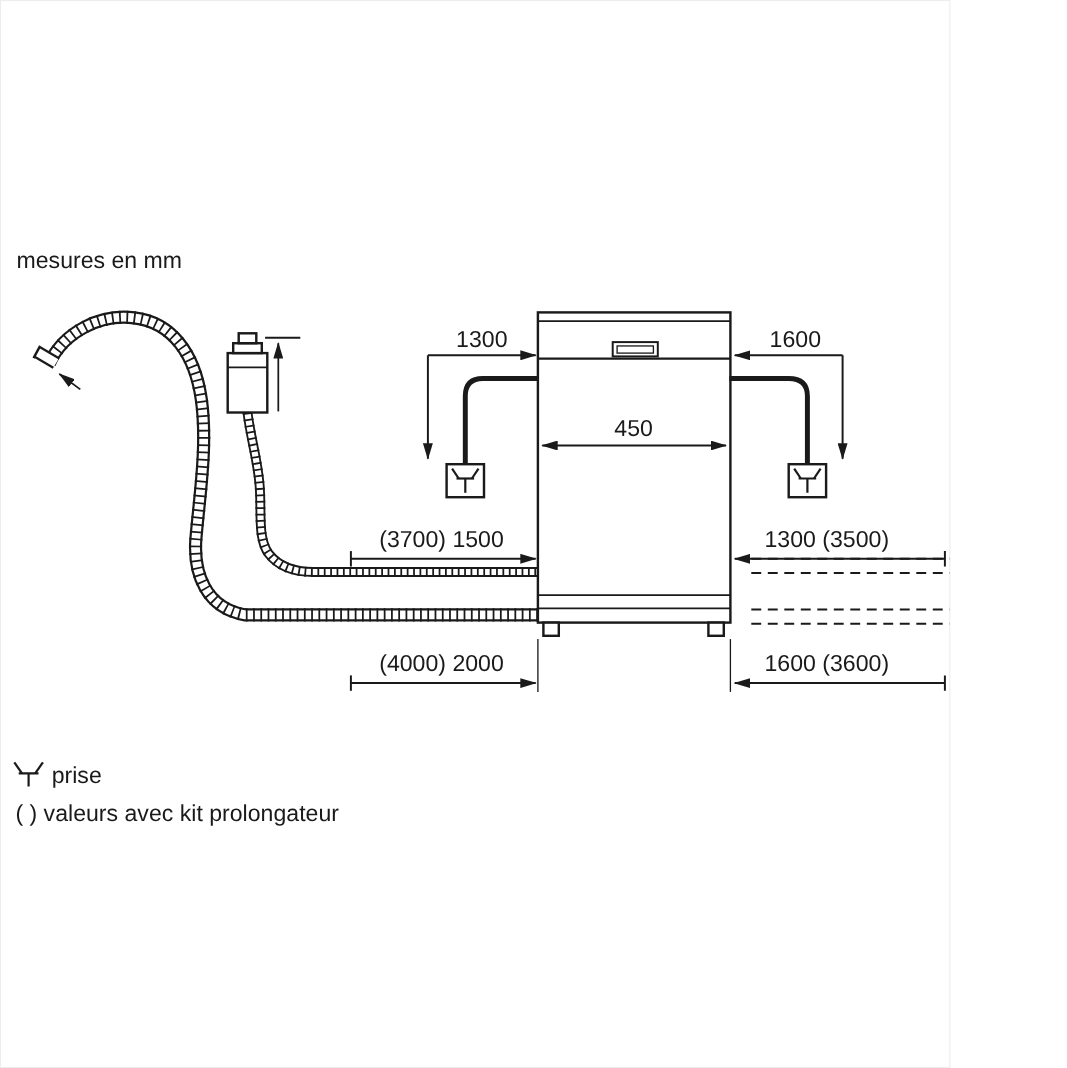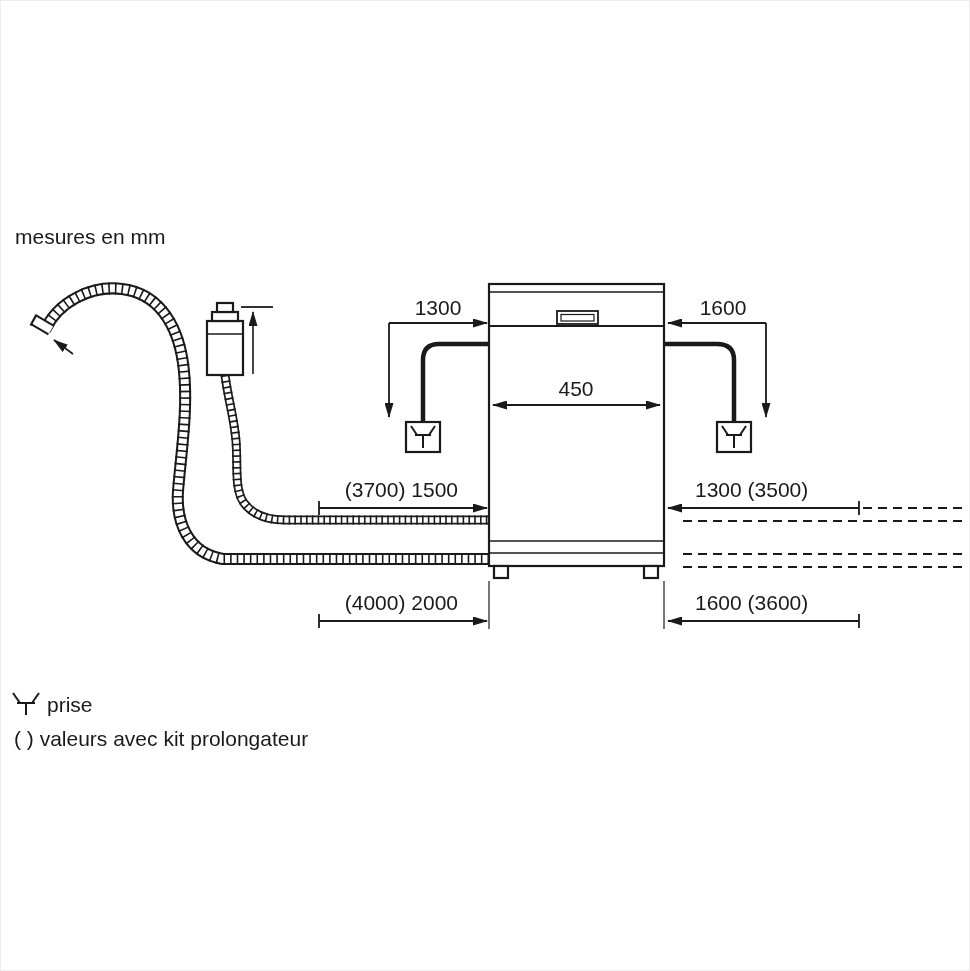--- a/index.html
+++ b/index.html
@@ -1,18 +1,18 @@
 <!DOCTYPE html>
 <html><head>
 <meta charset="utf-8">
 <style>
   html, body { margin: 0; padding: 0; background: #ffffff; }
   #stage {
     position: relative;
-    width: 970px;
+    width: 864px;
     height: 971px;
     background: #ffffff;
     border: 1px solid #ededed;
     box-sizing: border-box;
     overflow: hidden;
     font-family: "Liberation Sans", sans-serif;
   }
   svg { position: absolute; left: 0; top: 0; }
   .lbl {
     font-family: "Liberation Sans", sans-serif;

